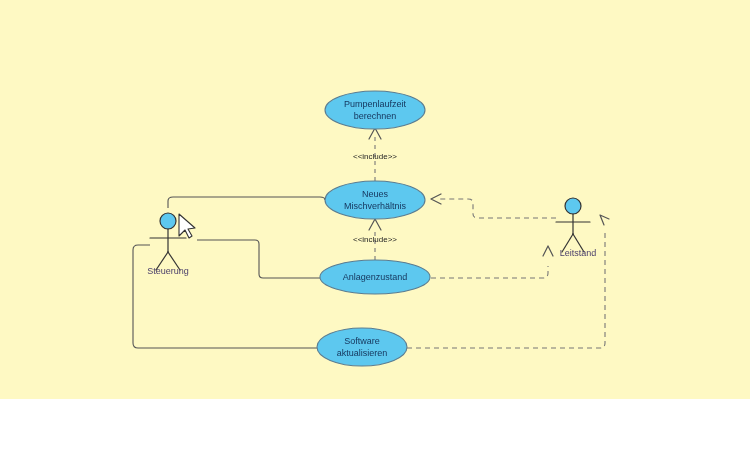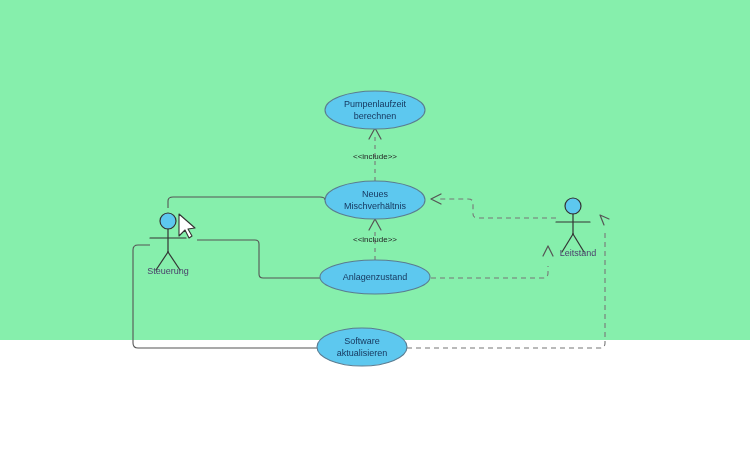--- a/index.html
+++ b/index.html
@@ -9,22 +9,22 @@
   }
   body {
     width: 750px;
     height: 456px;
     font-family: "Liberation Sans", sans-serif;
     overflow: hidden;
   }
   #diagram-canvas {
     position: relative;
     width: 750px;
-    height: 340px;
-    background: #86efac;
+    height: 399px;
+    background: #fef9c3;
   }
   svg.layer {
     position: absolute;
     top: 0;
     left: 0;
     width: 750px;
     height: 456px;
   }
   .uc-label {
     font-family: "Liberation Sans", sans-serif;

